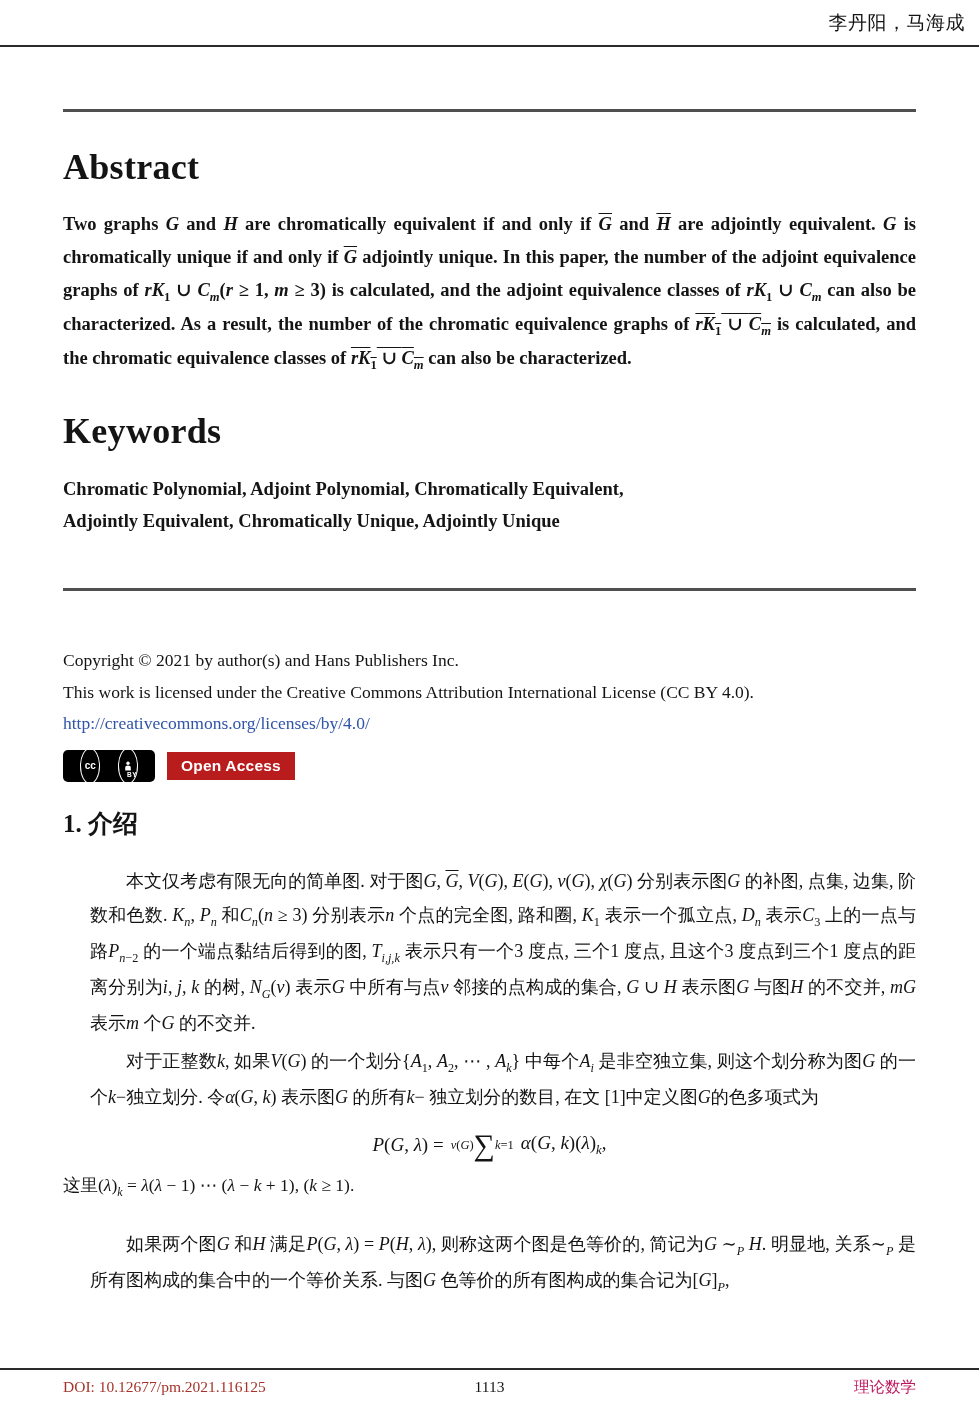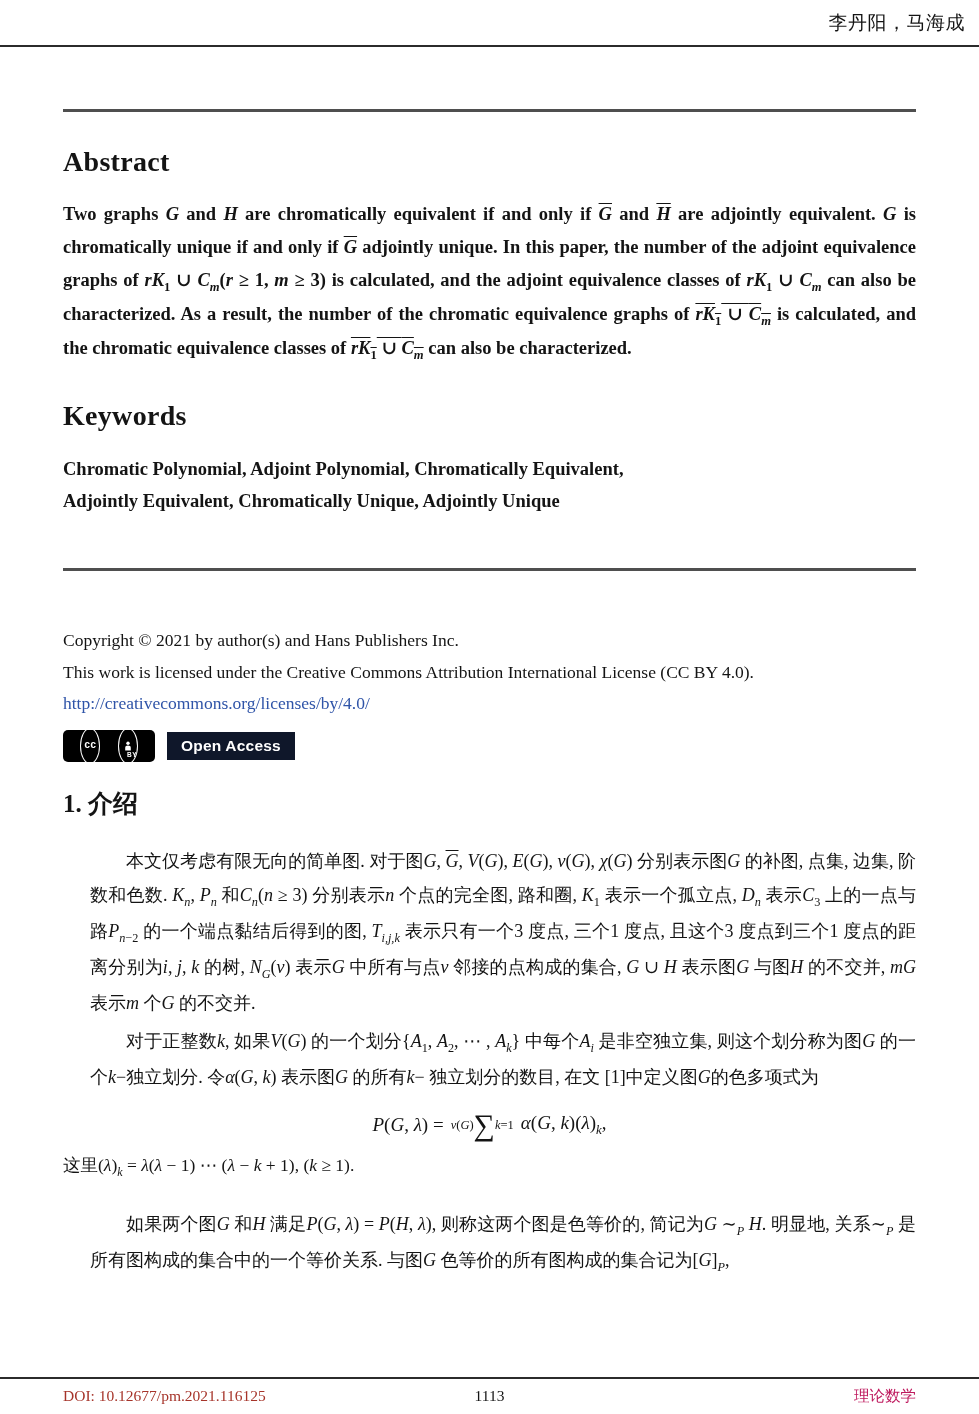--- a/index.html
+++ b/index.html
@@ -30,21 +30,21 @@
   }
 
   .thick-rule {
     border: none;
     border-top: 3.5px solid #4f4f4f;
   }
   .rule-1 { margin-top: 62px; }
   .rule-2 { margin-top: 50px; }
 
   .big-heading {
-    font-size: 28px;
+    font-size: 36px;
     font-weight: bold;
     margin-top: 34px;
     letter-spacing: 0.3px;
   }
   .abstract-body {
     margin-top: 20px;
     font-size: 18.5px;
     font-weight: bold;
     line-height: 1.78;
     text-align: justify;
@@ -83,38 +83,38 @@
     display: flex;
     align-items: center;
     justify-content: space-evenly;
   }
   .cc-circle {
     width: 20px; height: 36px;
     border: 1.7px solid #fff;
     border-radius: 50%;
     display: flex; align-items: center; justify-content: center;
     color: #fff;
-    font-family: Liberation Mono, monospace;
+    font-family: Liberation Sans, sans-serif;
     font-weight: bold;
     font-size: 10px;
     line-height: 1;
   }
   .cc-by-label {
     position: absolute;
     right: 18px;
     bottom: 1px;
     color: #fff;
     font-family: "Liberation Sans", sans-serif;
     font-size: 6.5px;
     font-weight: bold;
     letter-spacing: 0.5px;
   }
   .oa-badge {
     height: 28px;
-    background: #0f172a;
+    background: #b91c1c;
     color: #fff;
     font-family: "Liberation Sans", sans-serif;
     font-weight: bold;
     font-size: 15.5px;
     display: flex;
     align-items: center;
     padding: 0 14px;
     letter-spacing: 0.2px;
   }
 
@@ -155,21 +155,21 @@
     font-size: 17.5px;
     line-height: 1.9;
     text-align: justify;
   }
 
   
   .footer {
     position: absolute;
     left: 0; right: 0; bottom: 0;
     border-top: 2px solid #2b2b2b;
-    padding: 7px 63px 7px;
+    padding: 7px 63px 16px;
     display: flex;
     align-items: baseline;
     font-size: 15.5px;
   }
   .footer .doi { flex: 1; text-align: left; }
   .footer .pageno { flex: 1; text-align: center; color: #141414; }
   .footer .journal { flex: 1; text-align: right; }
 </style>
 </head>
 <body>

